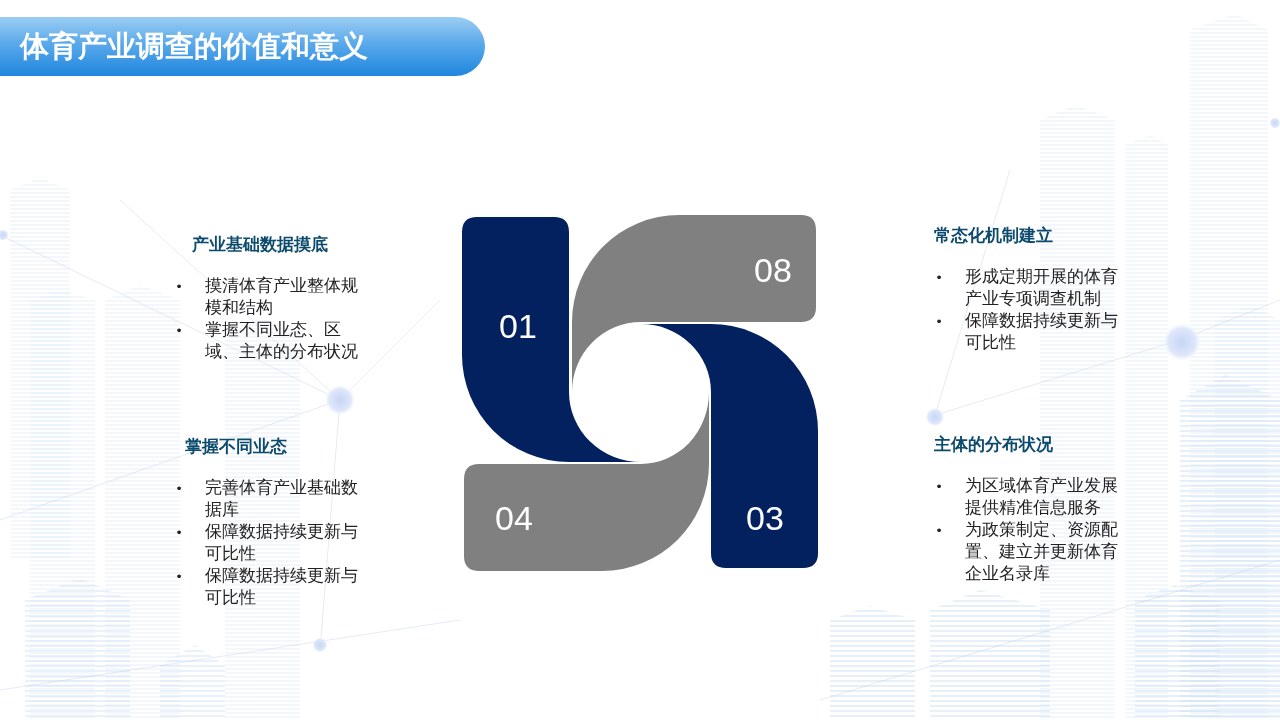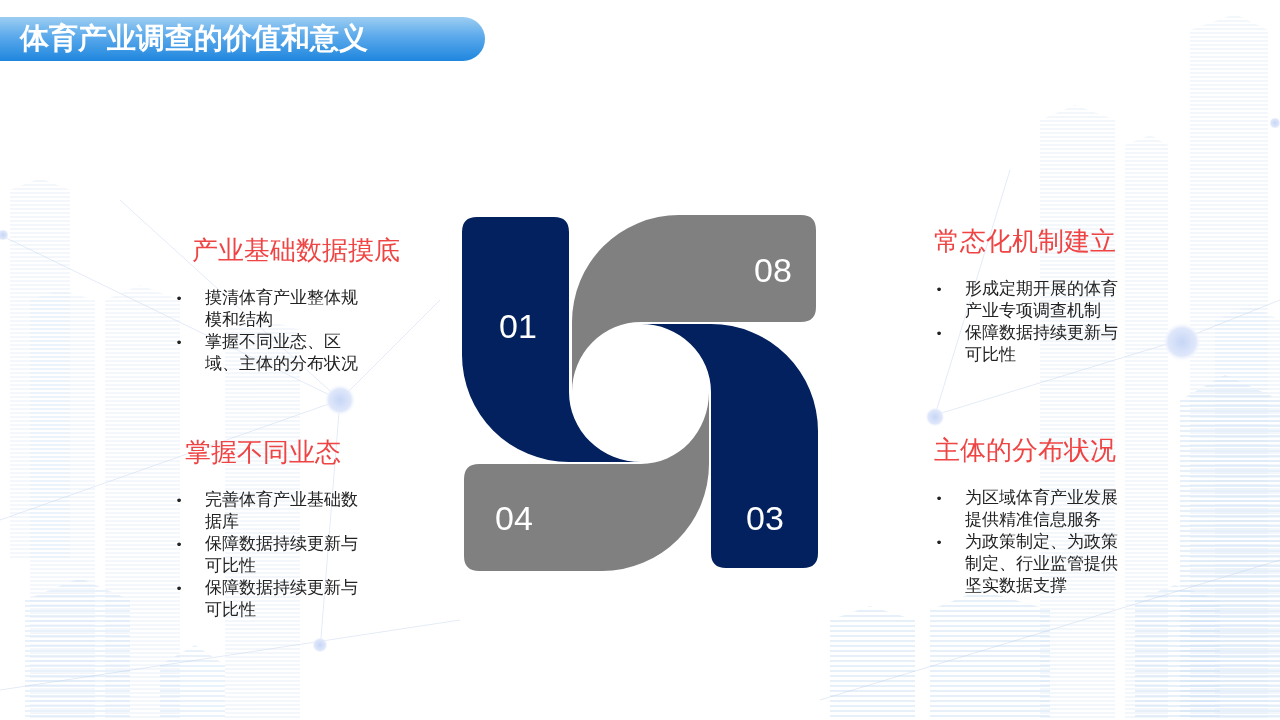--- a/index.html
+++ b/index.html
@@ -2,34 +2,34 @@
 <html><head>
 <meta charset="utf-8">
 <style>
   * { box-sizing: border-box; margin: 0; padding: 0; }
   html, body { width: 1280px; height: 720px; overflow: hidden; background: #ffffff; }
   body { position: relative; font-family: "DejaVu Sans", "Liberation Sans", sans-serif; color: #1a1a1a; }
 
   .bg-decor { position: absolute; inset: 0; pointer-events: none; }
 
   .title-bar {
-    position: absolute; left: 0; top: 17px; width: 485px; height: 44px;
+    position: absolute; left: 0; top: 17px; width: 485px; height: 59px;
     border-radius: 0 30px 30px 0;
     background: linear-gradient(180deg, #9ccdf2 0%, #5aa9eb 45%, #1f86de 100%);
     display: flex; align-items: center;
   }
   .title-text {
     margin-left: 20px; color: #ffffff; font-weight: bold;
     font-size: 29px; letter-spacing: 0px;
     font-family: "DejaVu Sans", sans-serif;
   }
 
   .section { position: absolute; }
   .section h3 {
-    font-size: 26px; font-weight: normal; color: #ef4444; white-space: nowrap;
+    font-size: 17px; font-weight: bold; color: #0c4a6e; white-space: nowrap;
     font-family: "DejaVu Sans", sans-serif;
   }
   .section ul { list-style: none; margin-top: 20px; }
   .section li {
     position: relative; padding-left: 33px; font-size: 17px; line-height: 22px;
     color: #222222; font-family: "DejaVu Sans", sans-serif;
   }
   .section li .bullet {
     position: absolute; left: 2px; top: 0; width: 10px; text-align: center;
     font-size: 13px; line-height: 22px;
@@ -186,16 +186,16 @@
 
 <div class="section" id="s4">
   <h3>主体的分布状况</h3>
   <ul>
     <li>
       <span class="bullet">•</span>
       <span class="txt">为区域体育产业发展提供精准信息服务</span>
     </li>
     <li>
       <span class="bullet">•</span>
-      <span class="txt">为政策制定、为政策制定、行业监管提供坚实数据支撑</span>
+      <span class="txt">为政策制定、资源配置、建立并更新体育企业名录库</span>
     </li>
   </ul>
 </div>
 
 </body></html>

